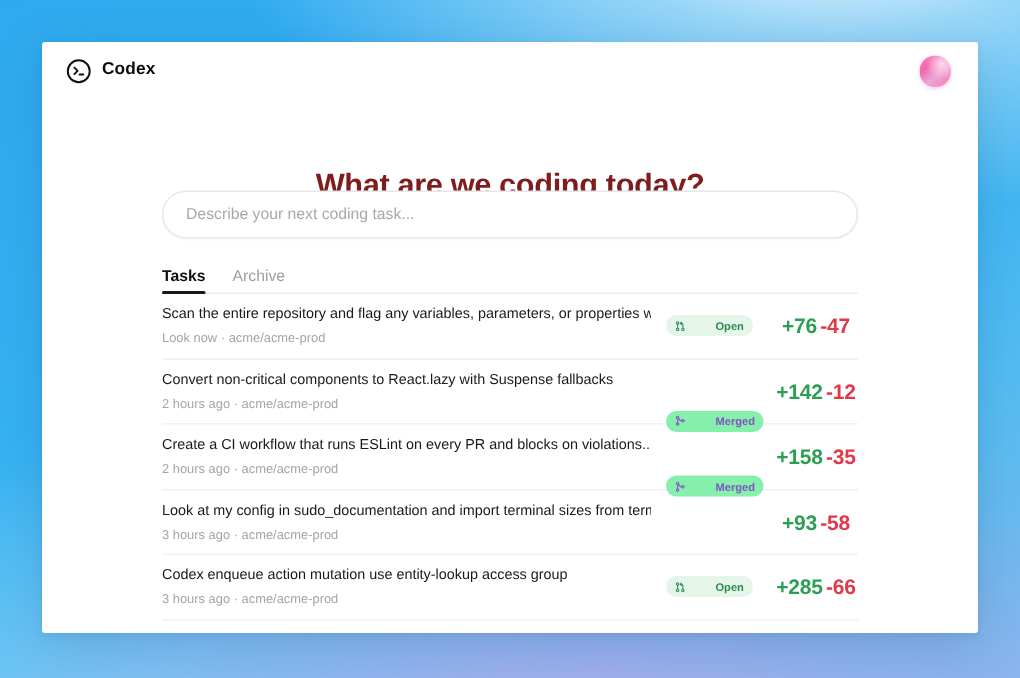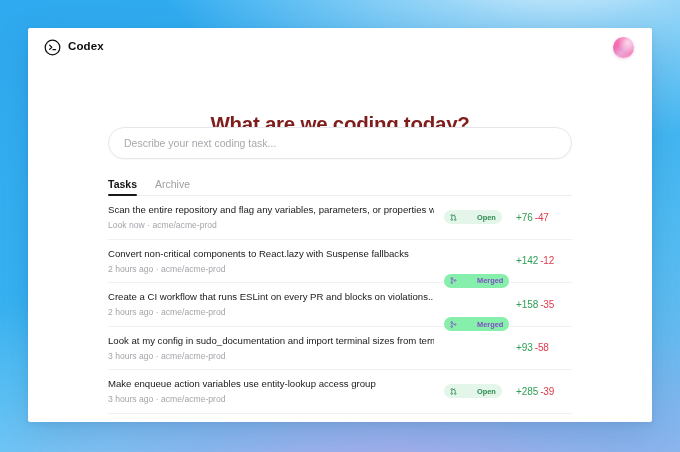--- a/index.html
+++ b/index.html
@@ -209,23 +209,23 @@
   .badge.merged {
     background: #86efac;
     color: #8150c4;
     margin-top: 40px;
   }
   .badge svg { display: block; flex: 0 0 auto; }
 
   .task-diff {
     flex: 0 0 auto;
     width: 56px;
-    text-align: left;
-    font-size: 10px;
-    font-weight: normal;
+    text-align: center;
+    font-size: 14px;
+    font-weight: bold;
     white-space: nowrap;
     letter-spacing: -0.1px;
   }
   .add { color: #2c9e55; }
   .del { color: #e0394a; margin-left: 2px; }
 </style>
 </head>
 <body>
 
 <div id="wallpaper"></div>
@@ -338,37 +338,37 @@
         <div class="task-meta">3 hours ago · acme/acme-prod</div>
       </div>
       <div class="task-status"></div>
       <div class="task-diff">
         <span class="add">+93</span><span class="del">-58</span>
       </div>
     </div>
 
     <div class="task-row">
       <div class="task-main">
-        <div class="task-title">Make enqueue action variables use entity-lookup access group</div>
+        <div class="task-title">Codex enqueue action mutation use entity-lookup access group</div>
         <div class="task-meta">3 hours ago · acme/acme-prod</div>
       </div>
       <div class="task-status">
         <span class="badge open">
           <span>
             <svg width="7" height="7" viewBox="0 0 16 16" fill="none" xmlns="http://www.w3.org/2000/svg">
               <circle cx="4" cy="3" r="1.9" stroke="#2f8a52" stroke-width="1.6"></circle>
               <circle cx="4" cy="13" r="1.9" stroke="#2f8a52" stroke-width="1.6"></circle>
               <path d="M4 5v6" stroke="#2f8a52" stroke-width="1.6" stroke-linecap="round"></path>
               <path d="M12 11V5.5a2 2 0 0 0-2-2H8.2" stroke="#2f8a52" stroke-width="1.6" stroke-linecap="round"></path>
               <path d="M10 1.6L8 3.5l2 1.9" stroke="#2f8a52" stroke-width="1.6" stroke-linecap="round" stroke-linejoin="round"></path>
               <circle cx="12" cy="13" r="1.9" stroke="#2f8a52" stroke-width="1.6"></circle>
             </svg>
           </span>
           <span>Open</span>
         </span>
       </div>
       <div class="task-diff">
-        <span class="add">+285</span><span class="del">-39</span>
+        <span class="add">+285</span><span class="del">-66</span>
       </div>
     </div>
 
   </div>
 </div>
 
 </body></html>

